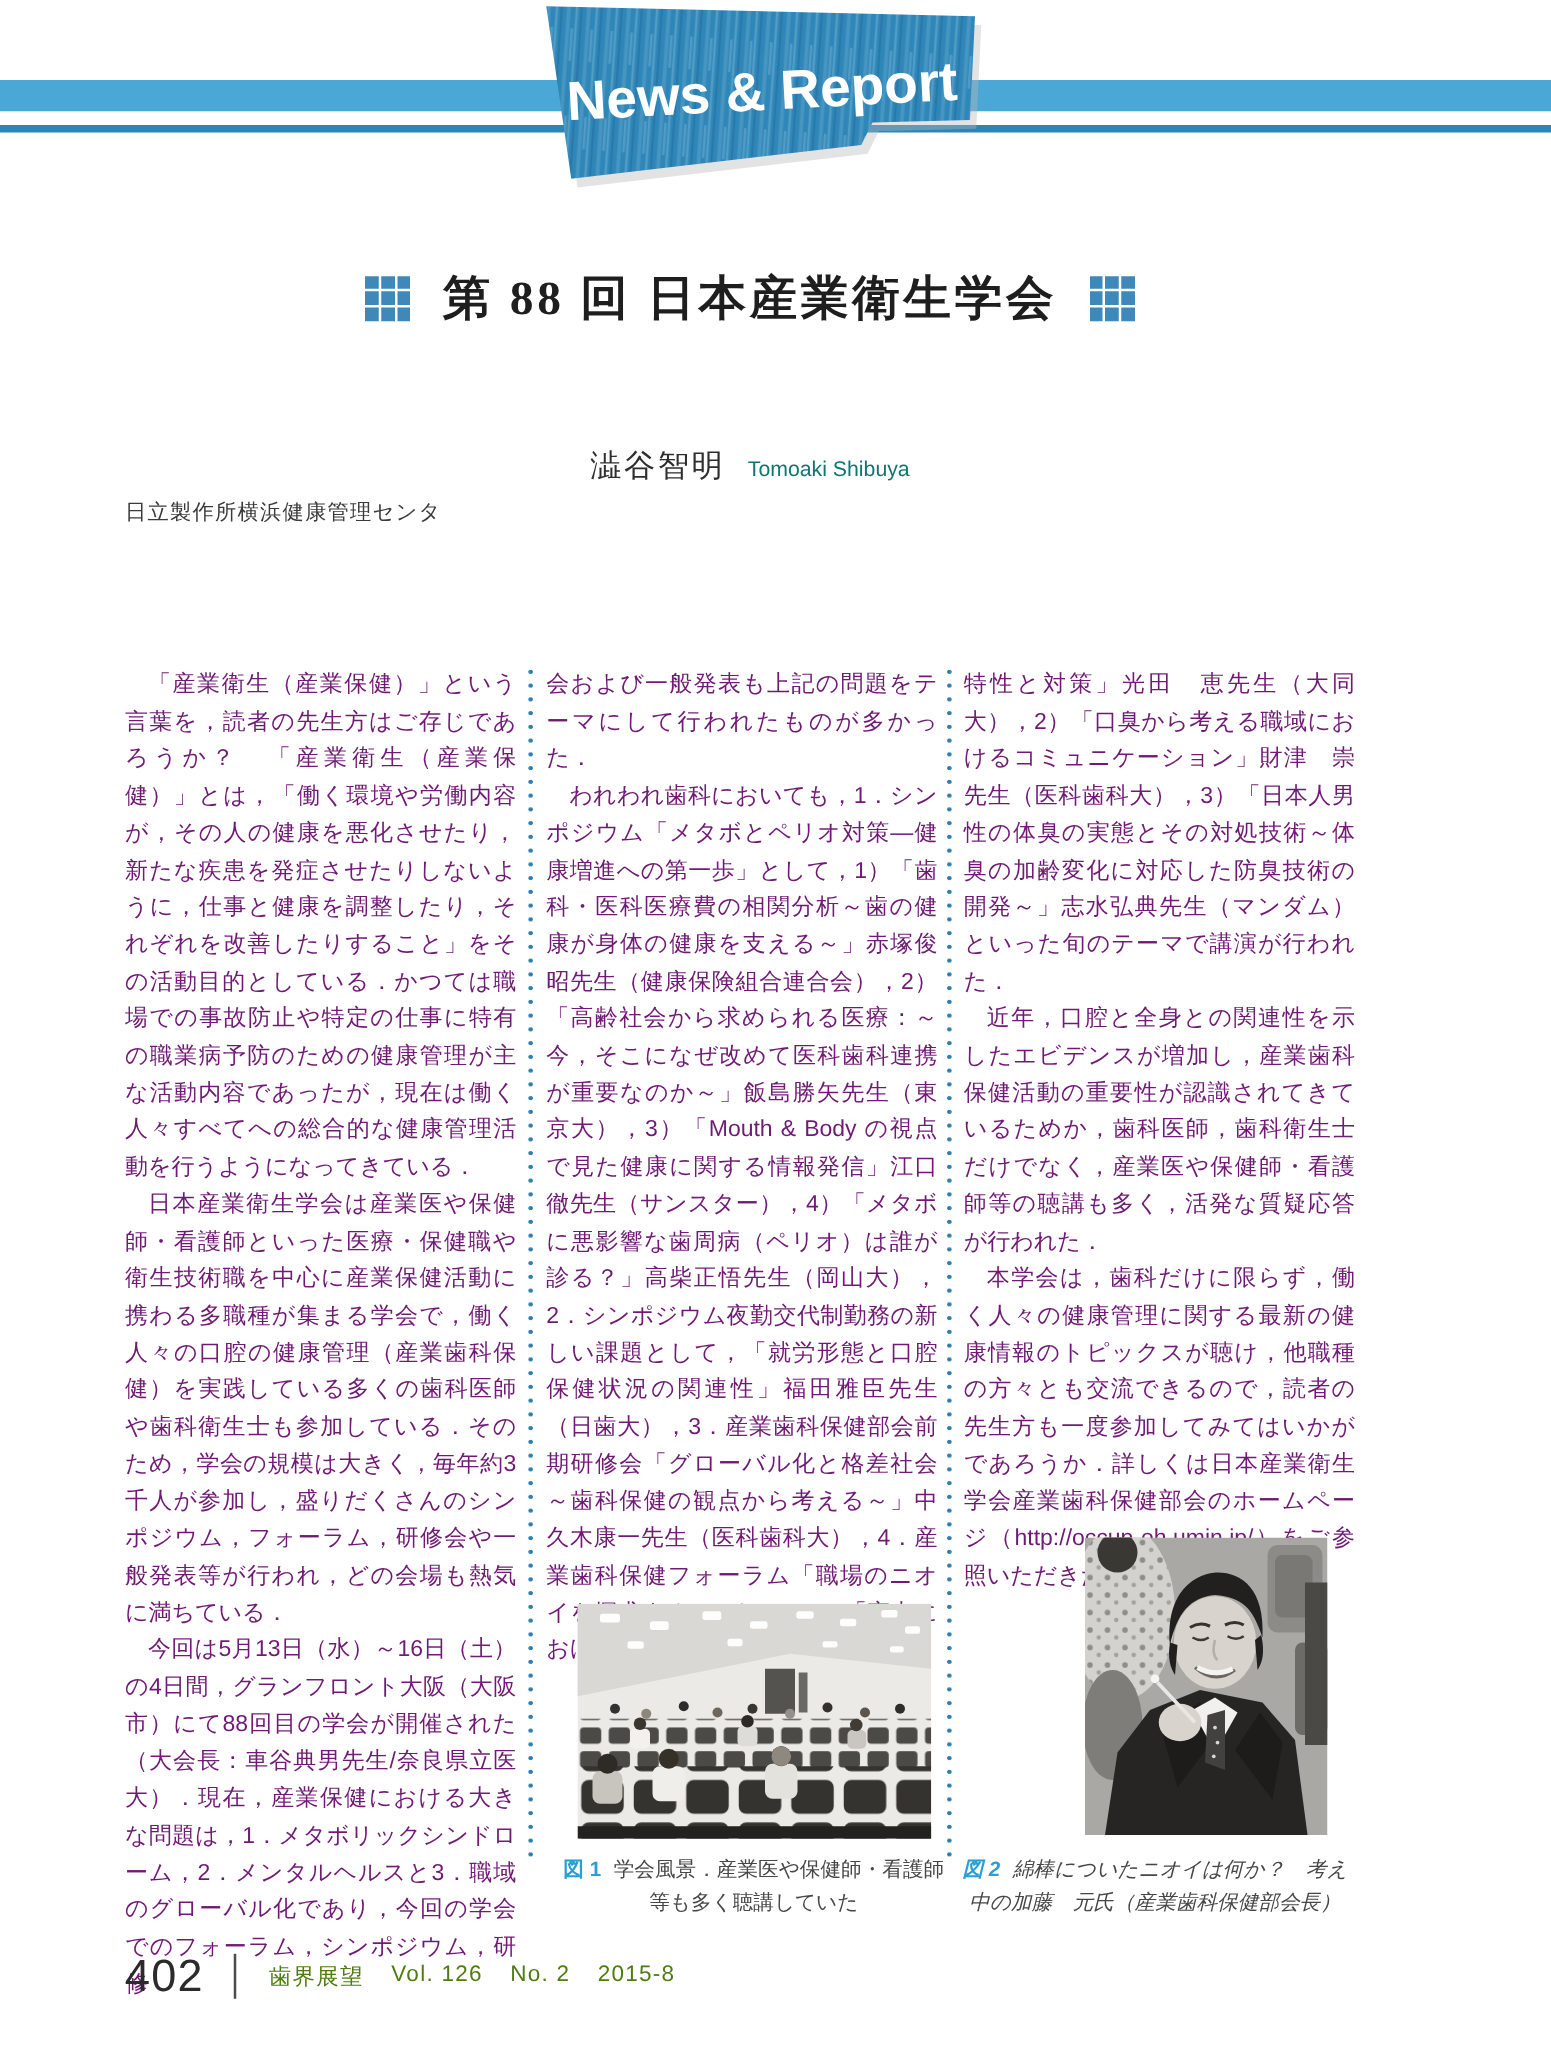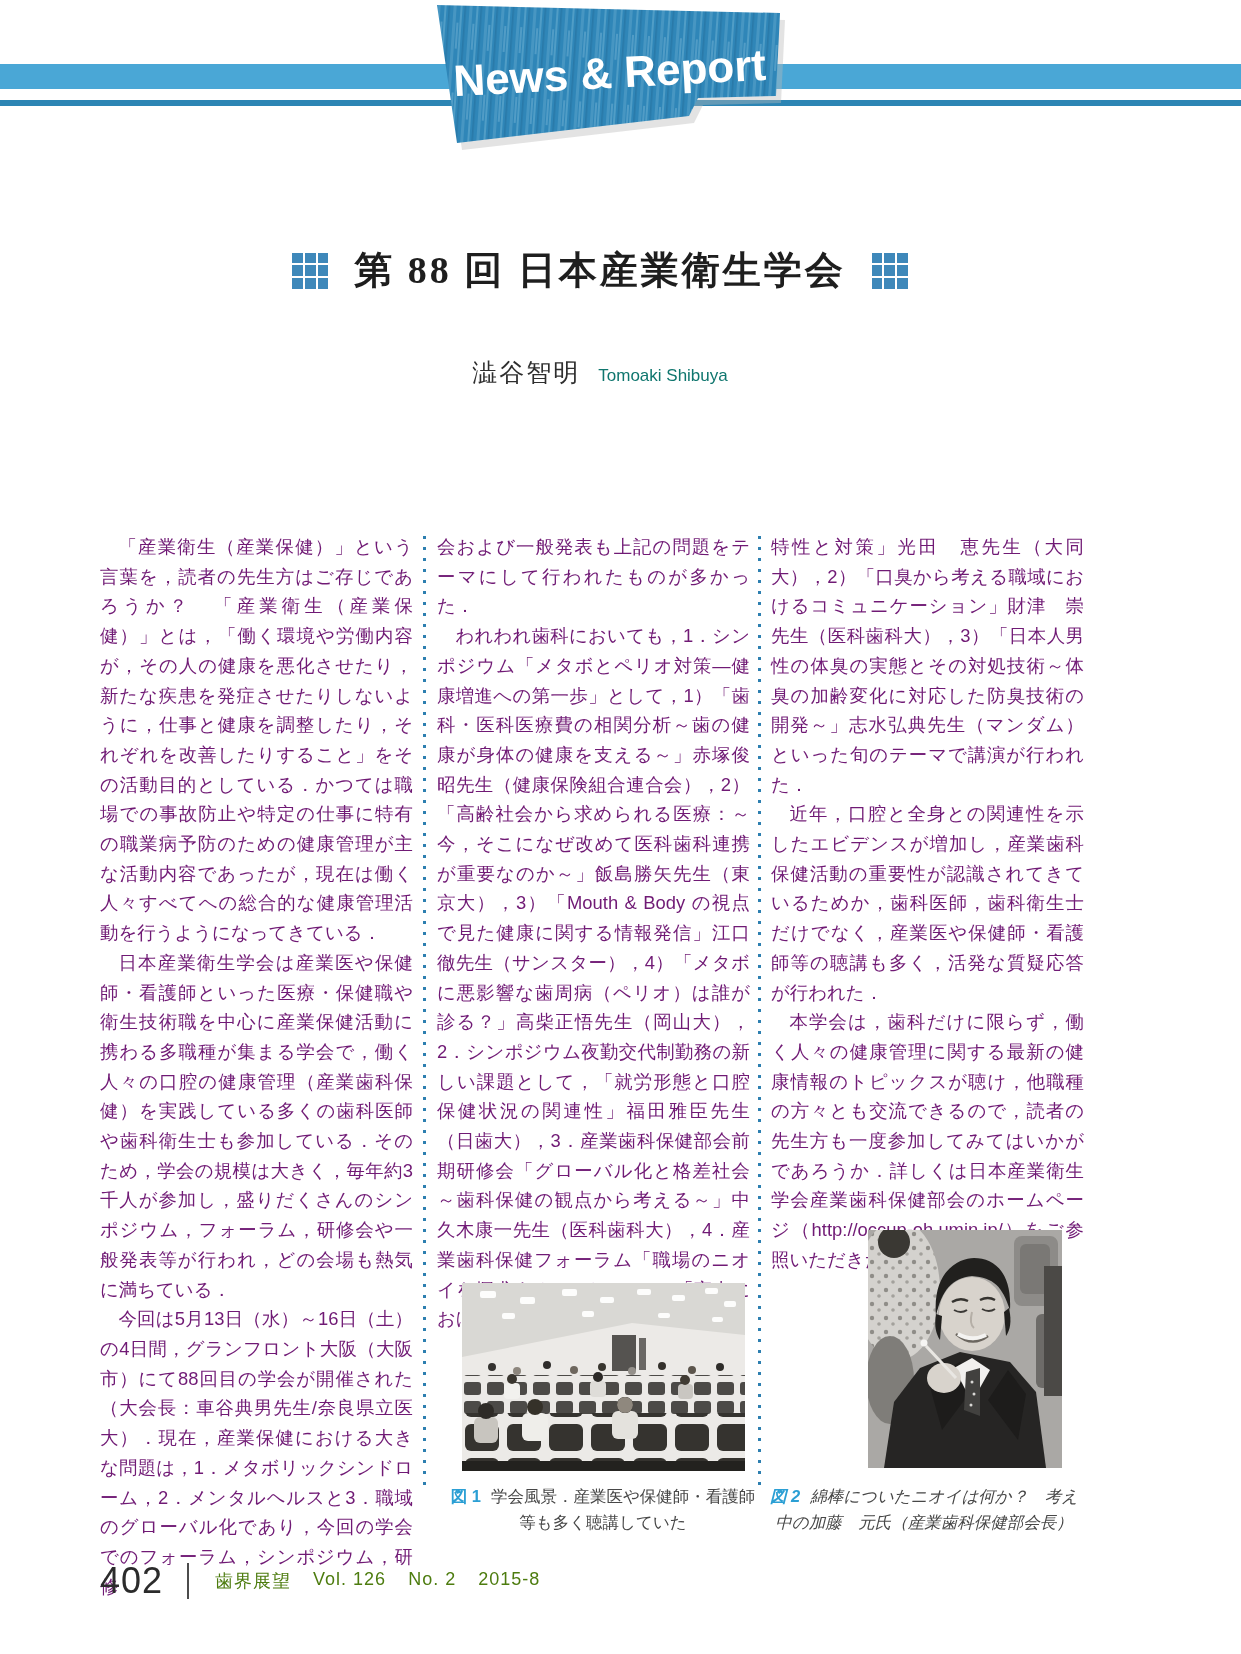--- a/index.html
+++ b/index.html
@@ -9,21 +9,21 @@
     background:#ffffff; overflow:hidden;
     font-family:"Liberation Sans", sans-serif;
   }
   
   .stripe-light { position:absolute; left:0; top:64px; width:100%; height:25px; background:var(--stripe-light,#4aa7d6); }
   .stripe-dark  { position:absolute; left:0; top:100px; width:100%; height:6px; background:var(--stripe-dark,#2c85b4); }
   .banner-svg { position:absolute; left:420px; top:0; width:380px; height:155px; }
   
   .title-row {
     position:absolute; left:100px; top:213px; width:1000px;
-    display:flex; align-items:center; justify-content:center; gap:26px;margin-top:32px;
+    display:flex; align-items:center; justify-content:center; gap:26px;
   }
   .grid-square { width:36px; height:36px; display:grid; grid-template-columns:repeat(3,1fr); grid-template-rows:repeat(3,1fr); gap:2px; }
   .grid-square i { background:var(--title-square,#3e88ba); display:block; }
   .page-title {
     font-family:"Liberation Serif", serif; font-size:38px; color:#1e1e1e;
     letter-spacing:3px; white-space:nowrap;
   }
   
   .author-block { position:absolute; left:100px; top:356px; width:1000px; text-align:left; color:#2e2e2e; }
   .author-line { display:flex; justify-content:center; align-items:baseline; gap:18px; }
@@ -109,20 +109,21 @@
         <i></i>
         <i></i>
       </span>
   </div>
 
   <div class="author-block">
     <div class="author-line">
       <span class="author-name">澁谷智明</span>
       <span class="author-roman">Tomoaki Shibuya</span>
     </div>
+    <div class="author-affil">日立製作所横浜健康管理センタ</div>
   </div>
 
   <div class="vsep vsep-1"></div>
   <div class="vsep vsep-2"></div>
 
   <div class="col col-1">
     <p>「産業衛生（産業保健）」という言葉を，読者の先生方はご存じであろうか？　「産業衛生（産業保健）」とは，「働く環境や労働内容が，その人の健康を悪化させたり，新たな疾患を発症させたりしないように，仕事と健康を調整したり，それぞれを改善したりすること」をその活動目的としている．かつては職場での事故防止や特定の仕事に特有の職業病予防のための健康管理が主な活動内容であったが，現在は働く人々すべてへの総合的な健康管理活動を行うようになってきている．</p>
     <p>日本産業衛生学会は産業医や保健師・看護師といった医療・保健職や衛生技術職を中心に産業保健活動に携わる多職種が集まる学会で，働く人々の口腔の健康管理（産業歯科保健）を実践している多くの歯科医師や歯科衛生士も参加している．そのため，学会の規模は大きく，毎年約3千人が参加し，盛りだくさんのシンポジウム，フォーラム，研修会や一般発表等が行われ，どの会場も熱気に満ちている．</p>
     <p>今回は5月13日（水）～16日（土）の4日間，グランフロント大阪（大阪市）にて88回目の学会が開催された（大会長：車谷典男先生/奈良県立医大）．現在，産業保健における大きな問題は，1．メタボリックシンドローム，2．メンタルヘルスと3．職域のグローバル化であり，今回の学会でのフォーラム，シンポジウム，研修</p>
   </div>

